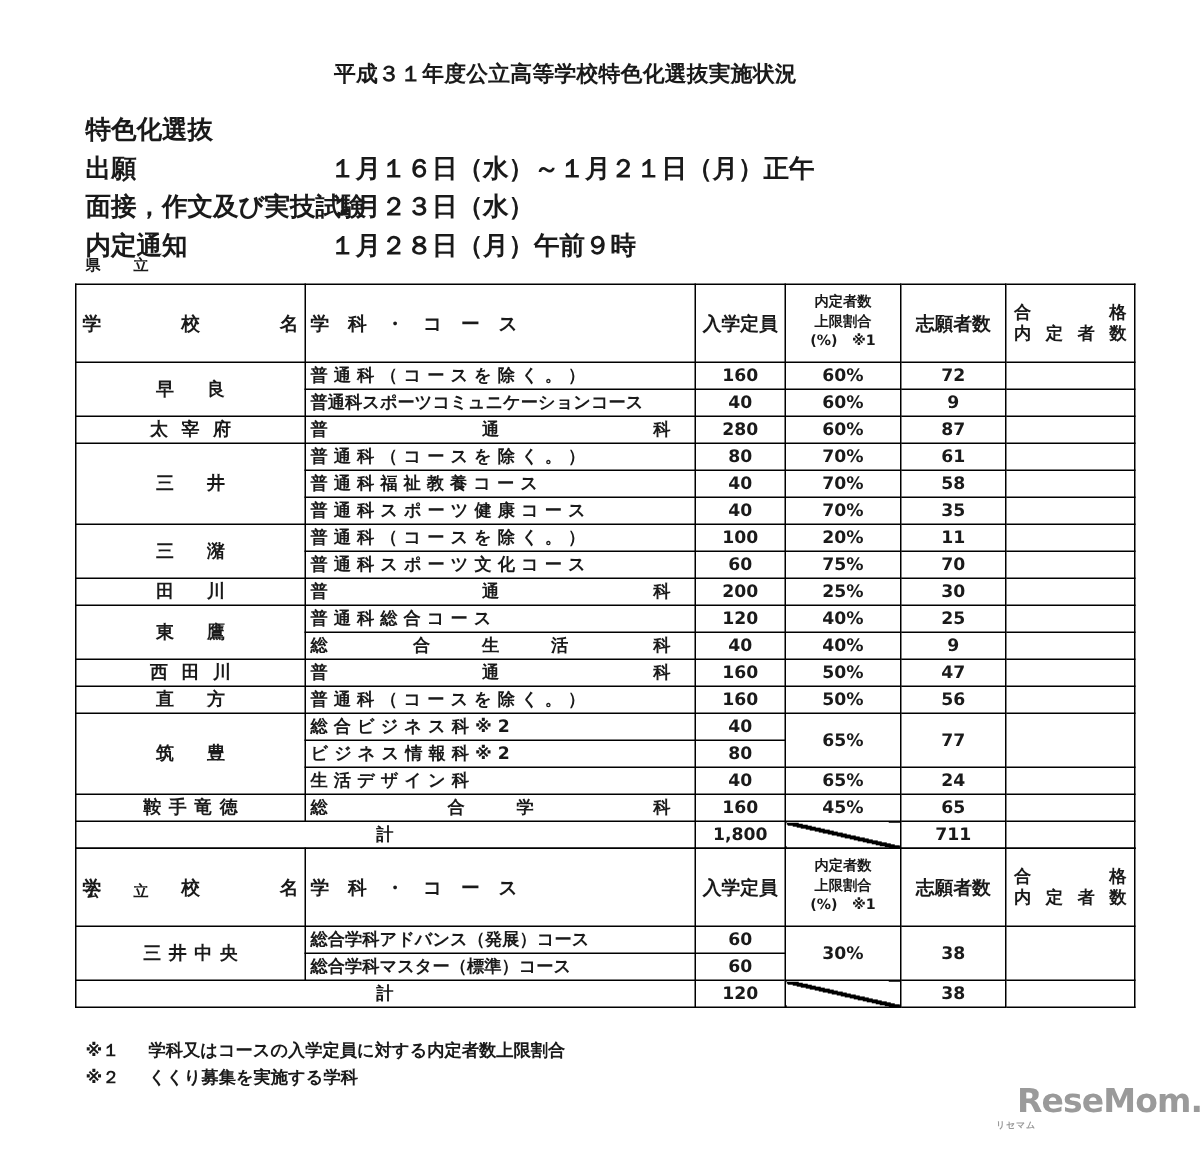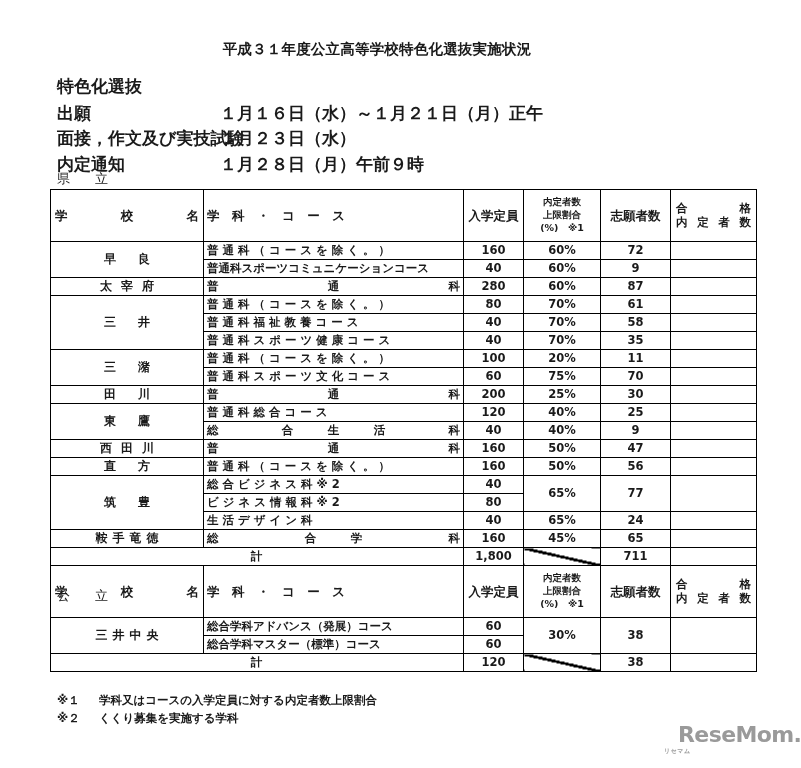--- a/index.html
+++ b/index.html
@@ -56,22 +56,22 @@
     white-space: nowrap;
   }
   .sched-value {
     white-space: nowrap;
     font-weight: bold;
   }
 
   
   .section-label {
     position: absolute;
-    font-size: 13px;
-    font-weight: normal;
+    font-size: 10px;
+    font-weight: bold;
     letter-spacing: 6px;
   }
   #label-kenritsu { top: 170px; left: 57px; }
   #label-koritsu  { top: 546px; left: 57px; margin-top: 41px; }
 
   
   .tbl-wrap {
     position: absolute;
     left: 50px;
     width: 706px;
@@ -134,21 +134,21 @@
     font-size: 11.5px;
     margin-top: 1px;
   }
 
   
   tr.drow td { height: 17px; font-size: 11.5px; }
   tr.drow td.school-cell { font-size: 12px; }
   tr.drow td.course-cell {
     text-align: left;
     padding-left: 3px;
-    padding-right: 3px;
+    padding-right: 16px;
     font-size: 11.5px;
   }
   .course-spread {
     display: flex;
     justify-content: space-between;
     width: 100%;
   }
   .course-spread > span { white-space: nowrap; }
 
   .school-spread {

